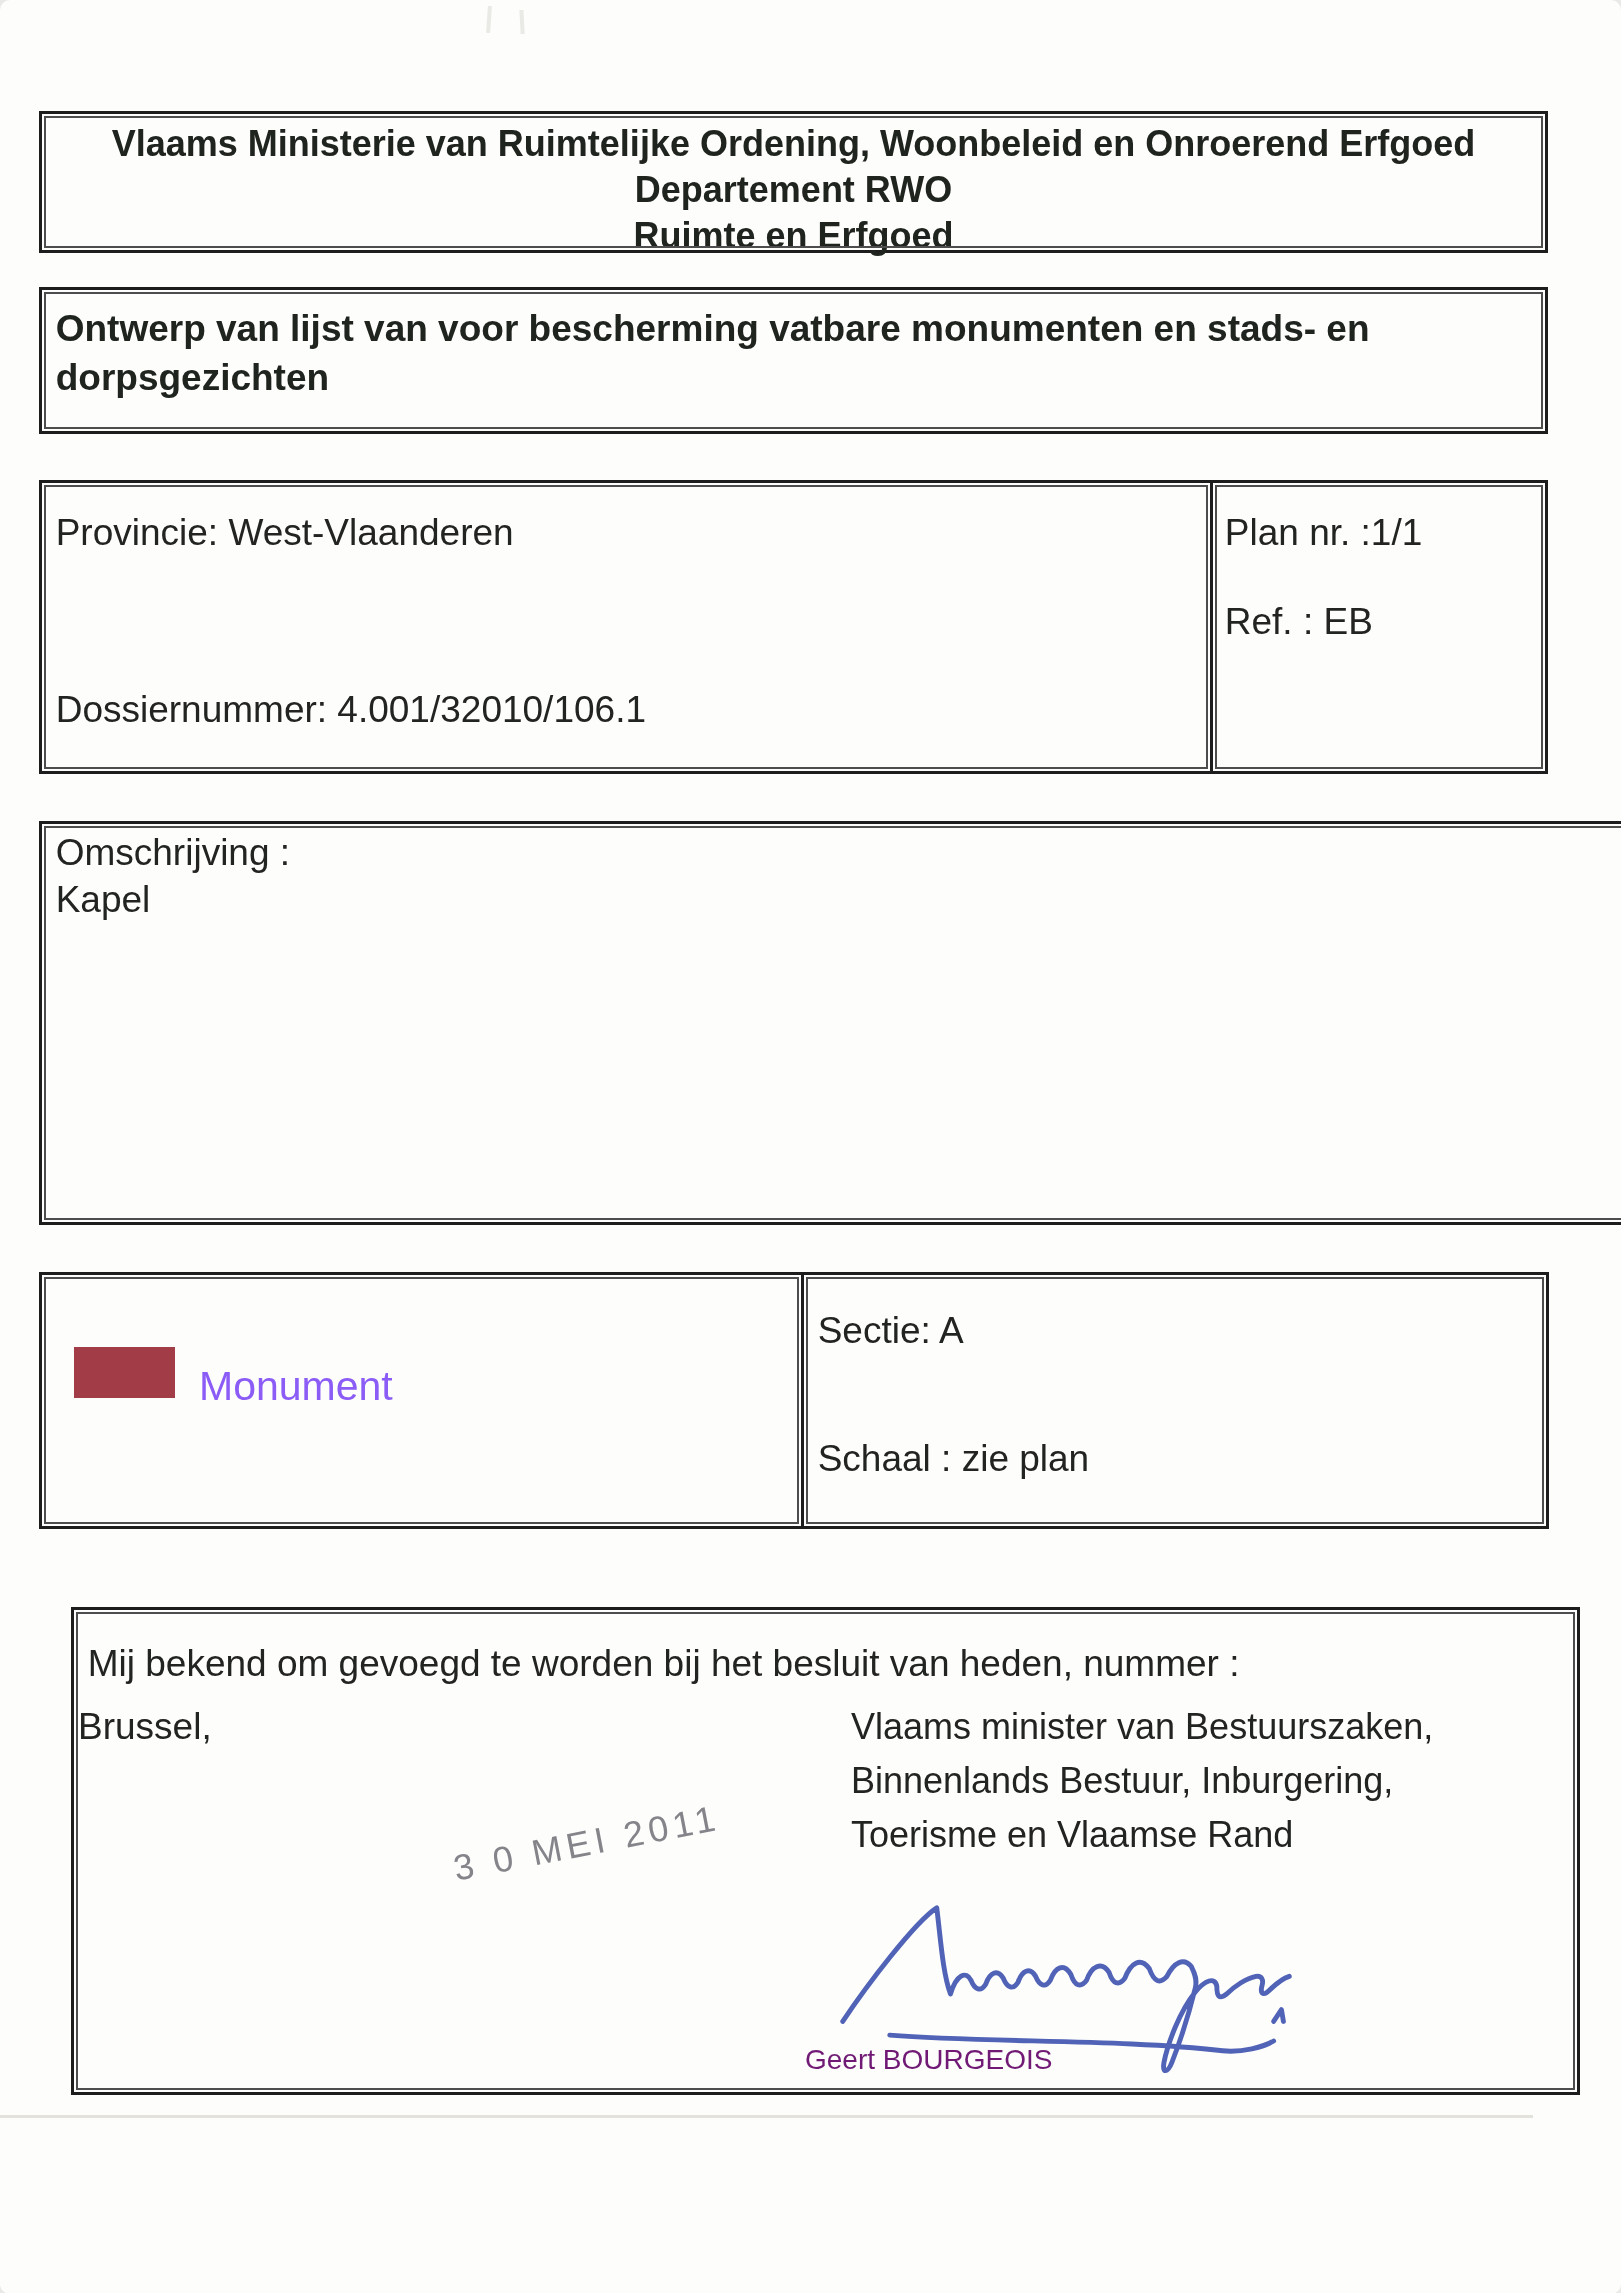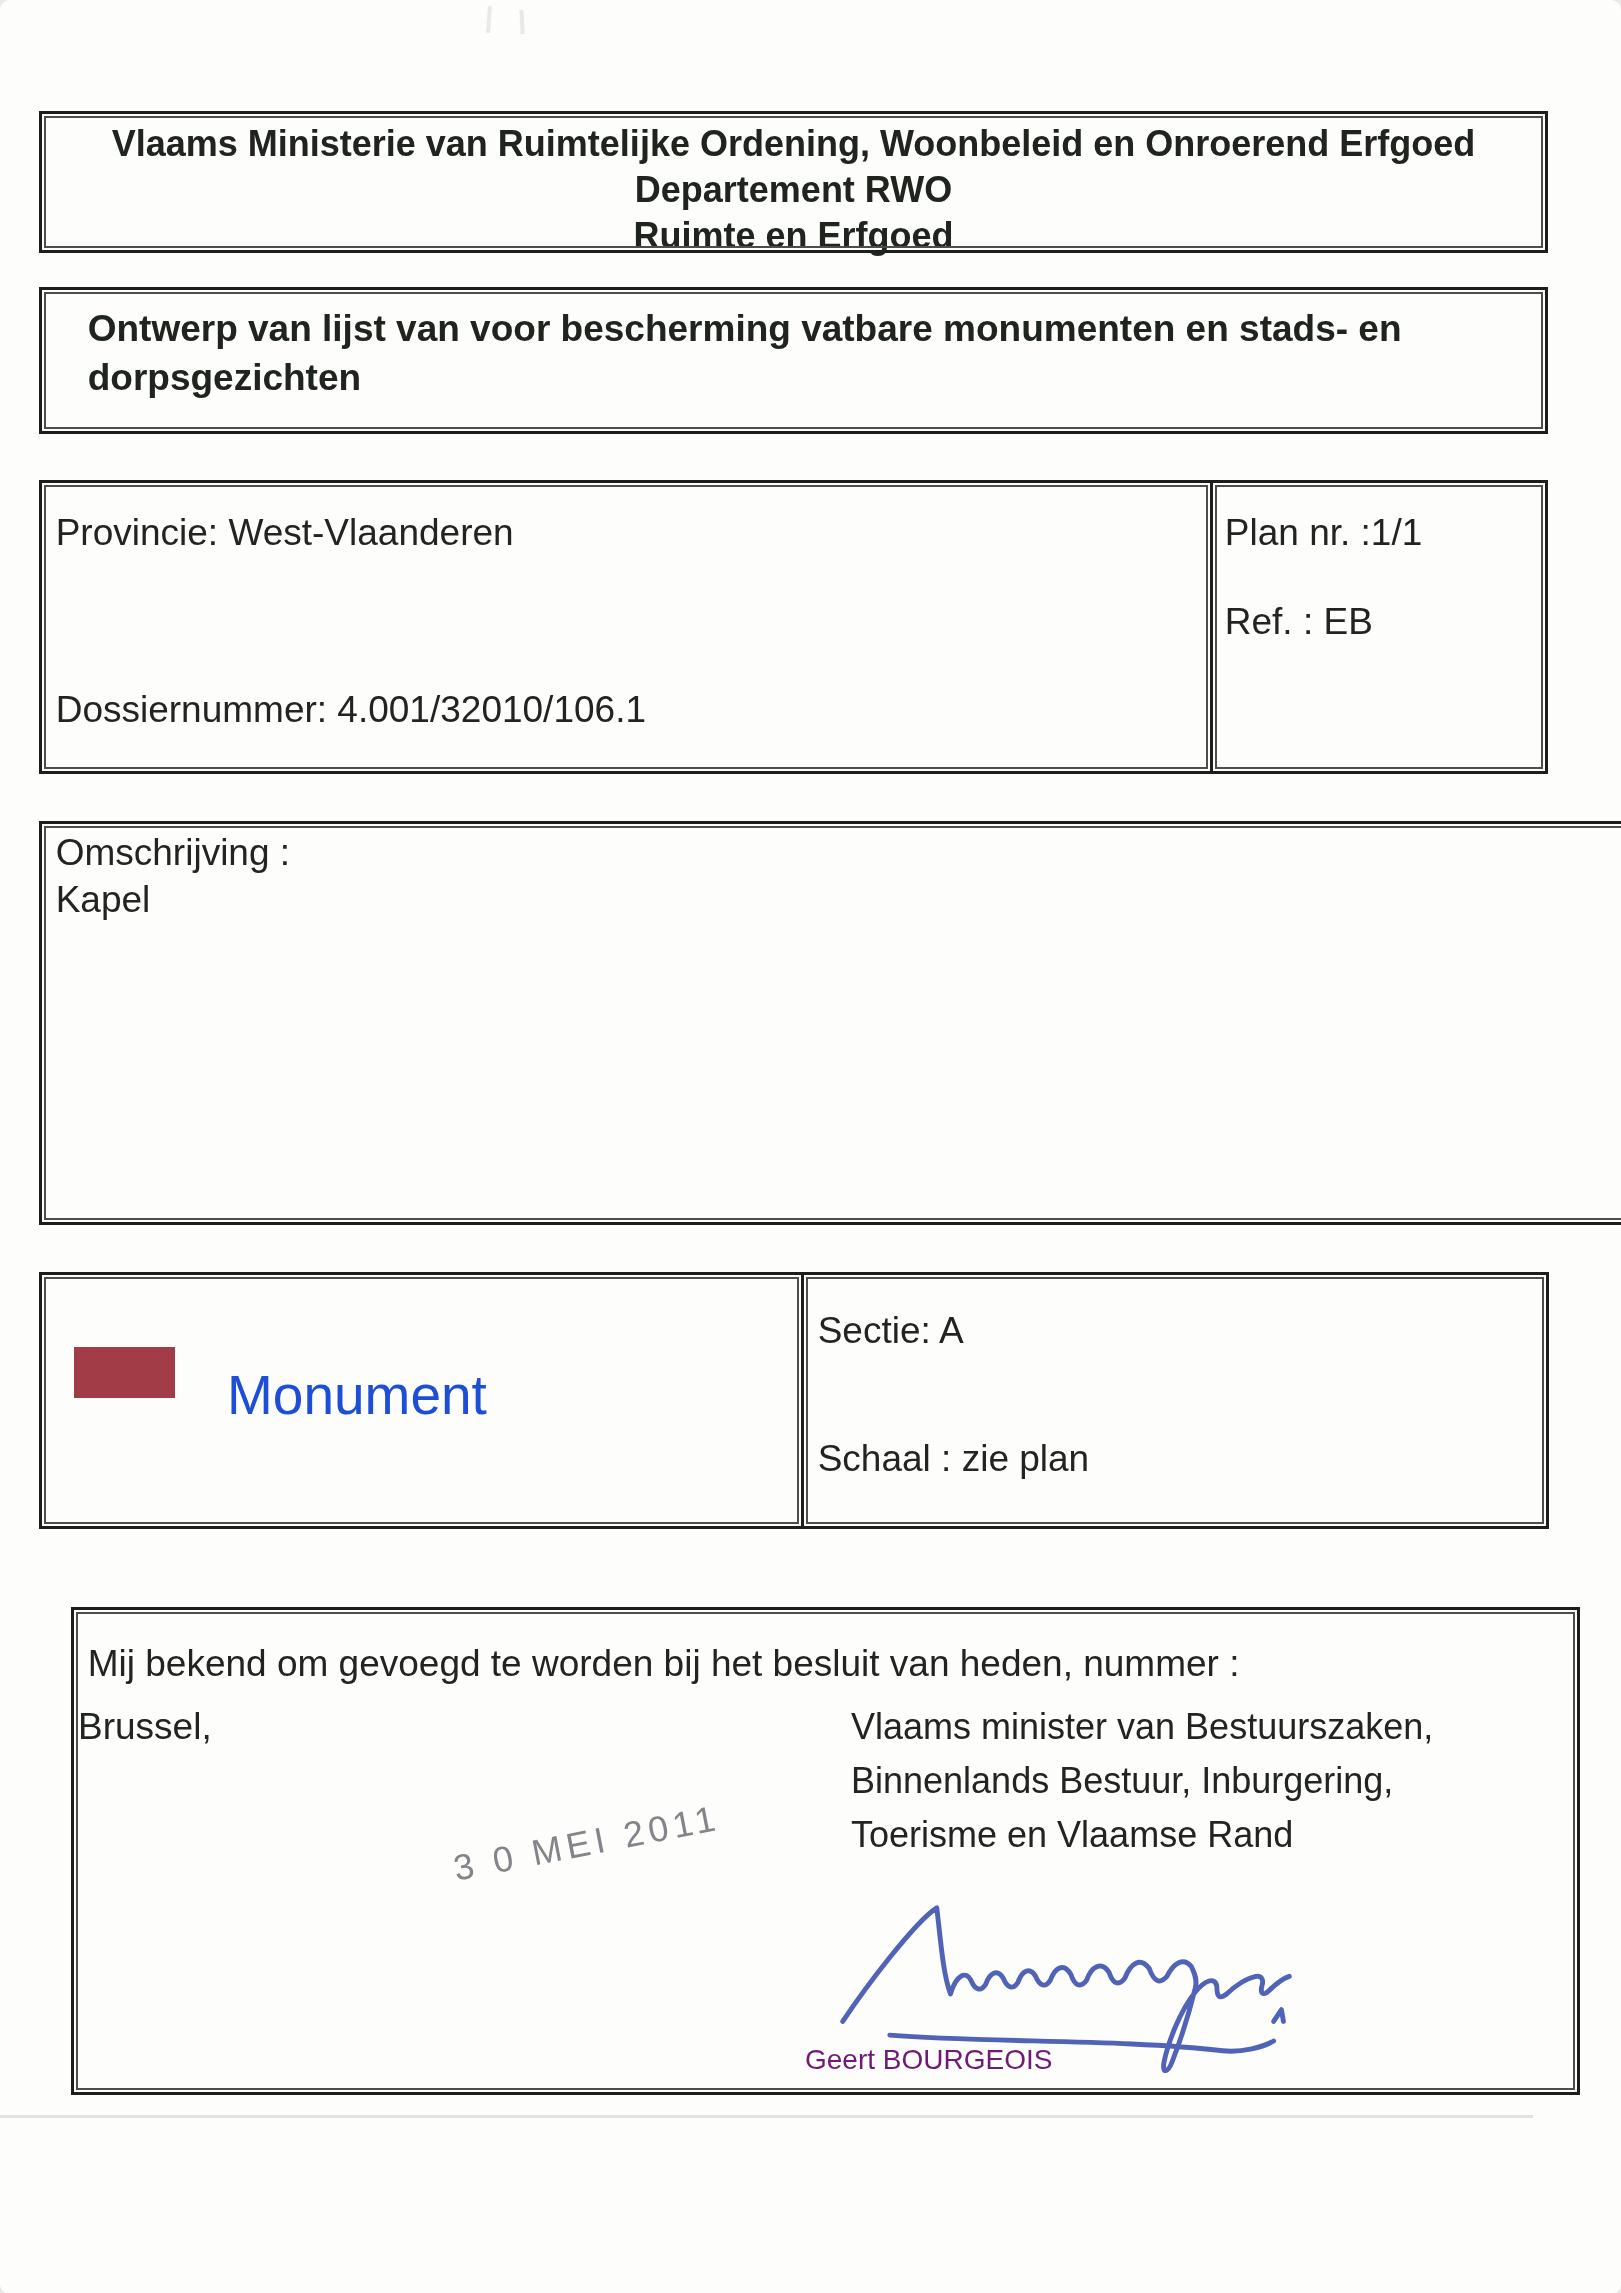--- a/index.html
+++ b/index.html
@@ -50,23 +50,22 @@
     white-space:nowrap;
   }
   .swatch{
     position:absolute;
     left:32px;top:72px;
     width:101px;height:51px;
   }
   .monument-label{
     position:absolute;
     left:157px;top:88px;
-    font-size:55px;
-    color:#1d4ed8;
-    margin-left:28px;
+    font-size:41px;
+    color:#8b5cf6;
   }
   .stamp{
     position:absolute;
     left:380px;top:238px;
     font-size:36px;
     letter-spacing:4.9px;
     color:#84848a;
     transform:rotate(-11deg);
     transform-origin:left center;
     white-space:nowrap;
@@ -105,21 +104,21 @@
   <div class="scan-artifact" style="left:520px;top:9.8px;width:3.9px;height:23.5px;transform:rotate(-3deg);"></div>
 
   <div class="docbox" style="left:39px;top:111px;width:1509px;height:142px;">
     <div class="hdr-wrap">
       <div class="hdr-line">Vlaams Ministerie van Ruimtelijke Ordening, Woonbeleid en Onroerend Erfgoed</div>
       <div class="hdr-line">Departement RWO</div>
       <div class="hdr-line">Ruimte en Erfgoed</div>
     </div>
   </div>
 
-  <div class="docbox" style="left:39px;top:287px;width:1509px;height:147px;padding-left:32px;">
+  <div class="docbox" style="left:39px;top:287px;width:1509px;height:147px;">
     <div style="padding:13.7px 0 0 13.7px;">
       <div class="bold-line">Ontwerp van lijst van voor bescherming vatbare monumenten en stads- en</div>
       <div class="bold-line">dorpsgezichten</div>
     </div>
   </div>
 
   <div class="docbox" style="left:39px;top:480px;width:1174px;height:294px;">
     <div class="body-line" style="left:13.7px;top:29px;">Provincie: West-Vlaanderen</div>
     <div class="body-line" style="left:13.7px;top:206px;">Dossiernummer: 4.001/32010/106.1</div>
   </div>

